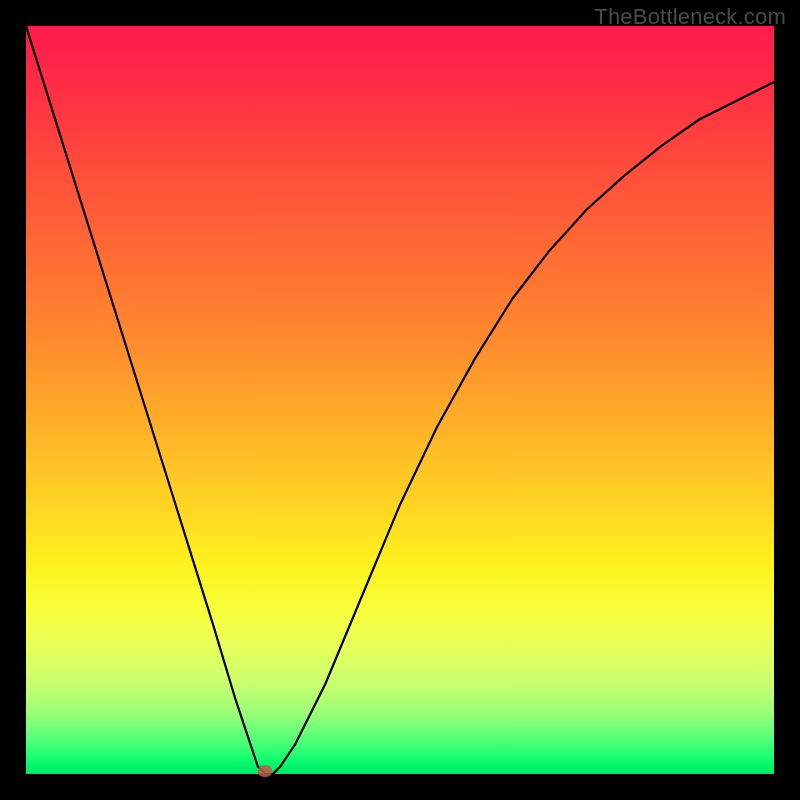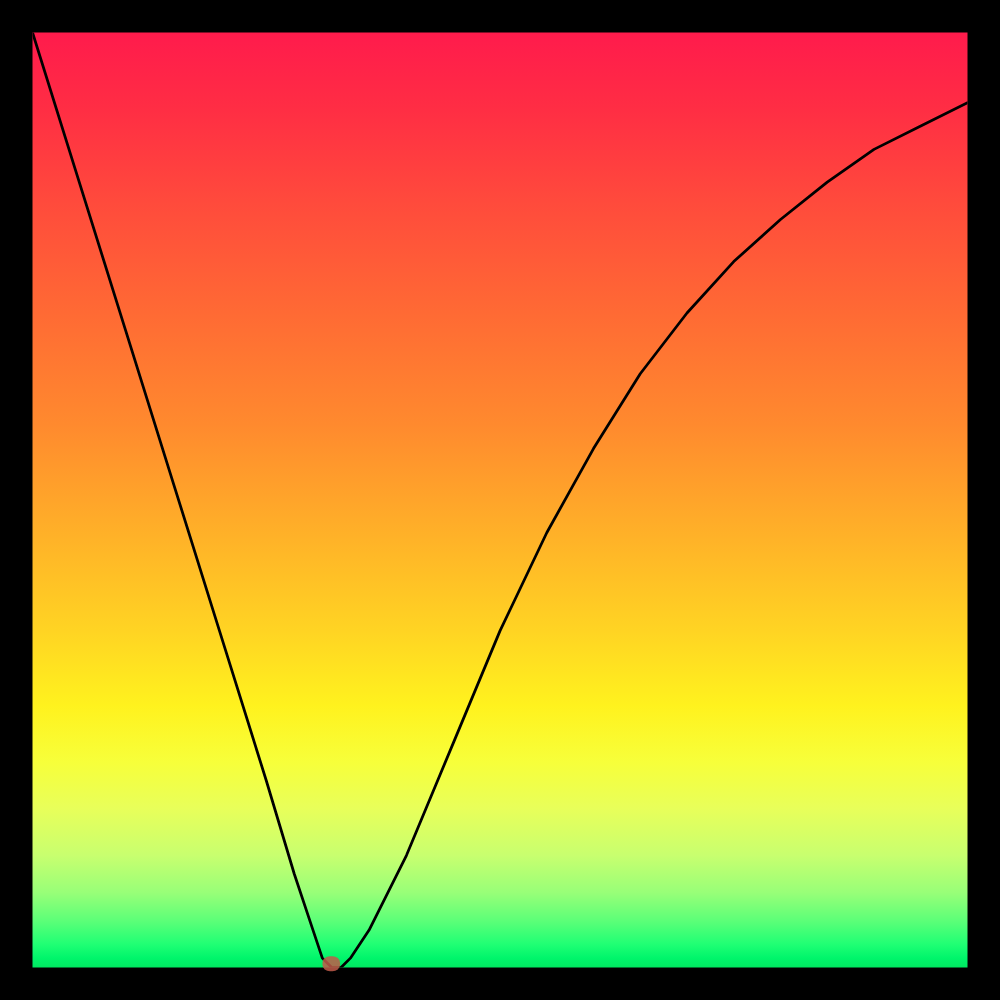--- a/index.html
+++ b/index.html
@@ -67,20 +67,21 @@
     background: #c05a4a;
     border-radius: 6px / 5px;
     opacity: 0.85;
     z-index: 11;
   }
 </style>
 </head>
 <body>
 
 <div class="frame">
+  <div class="watermark">TheBottleneck.com</div>
 
   <div class="plot-area">
     <svg class="curve" viewBox="0 0 748 748" preserveAspectRatio="none">
       <path id="curve-path" fill="none" stroke="#000000" stroke-width="2.2" stroke-linecap="round" stroke-linejoin="round" d="M0.00 0.00 L37.40 119.68 L74.80 239.36 L112.20 359.04 L149.60 478.72 L187.00 598.40 L209.44 673.20 L224.40 718.08 L231.88 740.52 L239.36 748.00 L246.84 748.00 L254.32 740.52 L269.28 718.08 L299.20 658.24 L336.60 568.48 L374.00 478.72 L411.40 400.18 L448.80 332.86 L486.20 273.02 L523.60 224.40 L561.00 183.26 L598.40 149.60 L635.80 119.68 L673.20 93.50 L710.60 74.80 L748.00 56.10"></path>
     </svg>
     <div id="marker" class="marker" style="left: 232.36px; top: 739px; background: rgb(192, 90, 74);"></div>
   </div>
 </div>
 
 </body></html>

